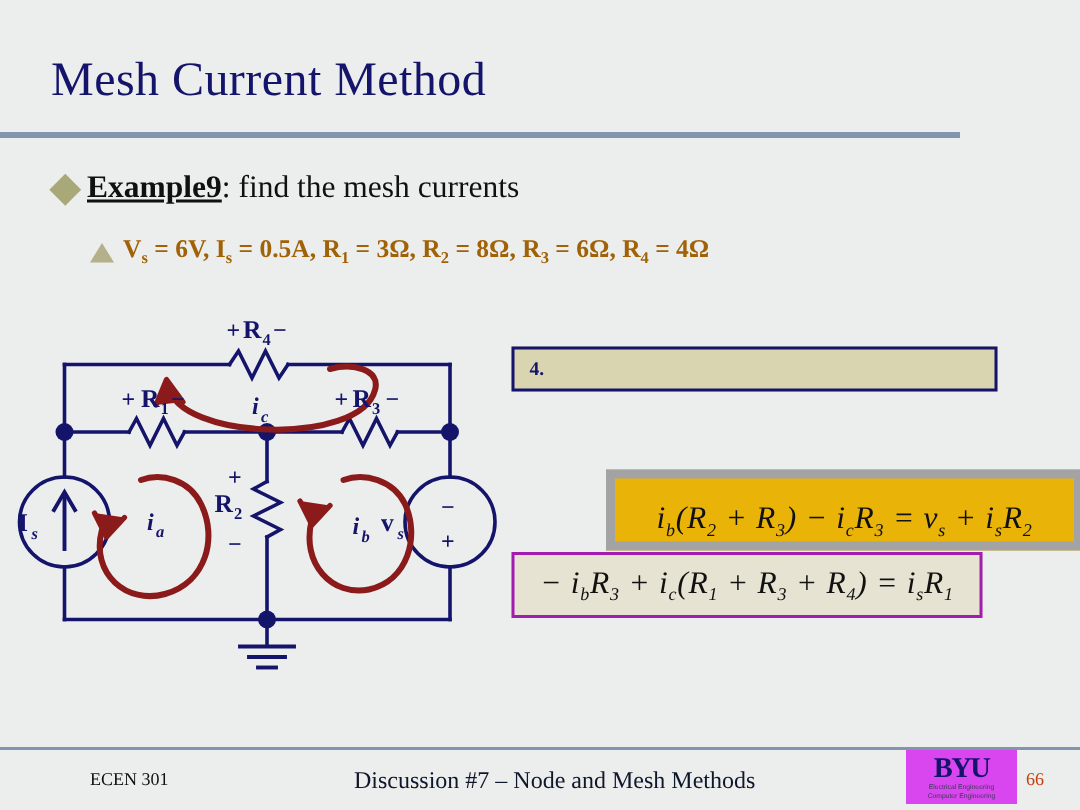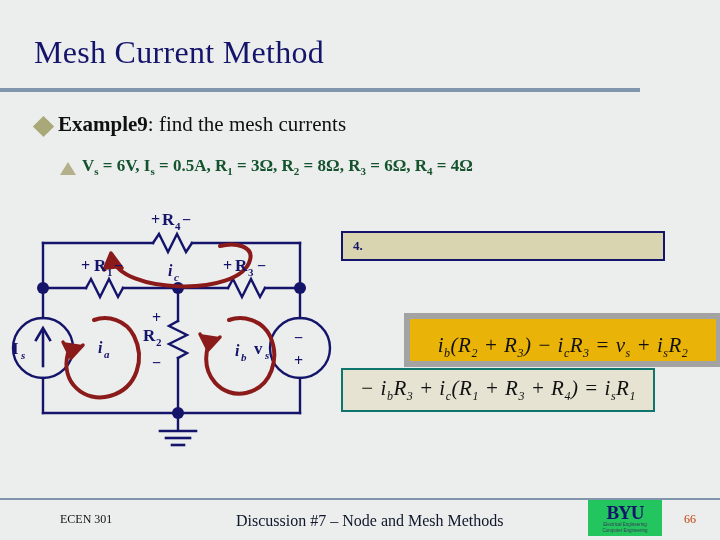--- a/index.html
+++ b/index.html
@@ -23,68 +23,68 @@
   
   #bullet1{
     position:absolute;left:36px;top:112px;
     display:flex;align-items:flex-start;gap:7px;
   }
   .diamond{
     width:15px;height:15px;background:#a8a878;
     transform:rotate(45deg);margin-top:7px;flex:none;
   }
   #bullet1 .b1text{font-size:21px;color:#101010;white-space:nowrap;}
-  #bullet1 .b1text .ex{font-weight:bold;}
+  #bullet1 .b1text .ex{font-weight:bold;text-decoration:underline;}
   #bullet2{
     position:absolute;left:60px;top:156px;
     display:flex;align-items:flex-start;gap:6px;
   }
   .chev{
     width:0;height:0;flex:none;margin-top:6px;
     border-left:8px solid transparent;border-right:8px solid transparent;
     border-bottom:13px solid #b3b08a;
   }
-  #bullet2 .b2text{font-size:17px;color:#14532d;font-weight:bold;white-space:nowrap;}
+  #bullet2 .b2text{font-size:17px;color:#a16207;font-weight:bold;white-space:nowrap;}
   #bullet2 .b2text sub{font-size:11px;}
   
   #circuit{position:absolute;left:10px;top:198px;width:330px;height:250px;}
   #circuit svg{display:block;}
   .clab{font-family:"Liberation Serif", serif;font-weight:bold;fill:#14146b;}
   .clab-i{font-family:"Liberation Serif", serif;font-weight:bold;font-style:italic;fill:#14146b;}
   
   #step-box{
     position:absolute;left:341px;top:231px;width:320px;height:26px;
     background:#d9d5b0;border:2px solid #14146b;
     display:flex;align-items:center;color:#14146b;font-weight:bold;font-size:13px;
   }
   #step-box .num{margin-left:10px;width:34px;}
   #eq1{
     position:absolute;left:404px;top:313px;width:306px;height:42px;
     background:#eab308;border:6px solid #a3a3a3;
     display:flex;align-items:flex-end;justify-content:center;
   }
   #eq2{
     position:absolute;left:341px;top:368px;width:310px;height:40px;
-    background:#e6e3d2;border:2px solid #0f766e;
+    background:#e6e3d2;border:2px solid #a21caf;
     display:flex;align-items:center;justify-content:center;
   }
   .eqtext{
     font-family:"Liberation Serif", serif;font-style:italic;
     font-size:21px;color:#111;white-space:nowrap;letter-spacing:.5px;
   }
   .eqtext sub{font-size:12px;font-style:italic;}
   
   #footer-rule{position:absolute;left:0;top:498px;width:720px;height:2px;background:#8195ad;}
   #footer{position:absolute;left:0;top:505px;width:720px;height:35px;padding-left:40px;}
   #footer .fl{position:absolute;left:60px;top:7px;font-size:12px;color:#111;}
   #footer .fc{position:absolute;left:236px;top:7px;font-size:16px;color:#0f172a;}
   #footer .fp{position:absolute;left:684px;top:7px;font-size:12px;color:#c2410c;}
   #byu-logo{
-    position:absolute;left:588px;top:500px;width:74px;height:36px;
-    background:#22c55e;display:flex;flex-direction:column;
+    position:absolute;left:604px;top:500px;width:74px;height:36px;
+    background:#d946ef;display:flex;flex-direction:column;
     align-items:center;justify-content:center;overflow:hidden;
   }
   #byu-logo .byu{
     font-family:"Liberation Serif", serif;font-weight:bold;font-size:19px;
     color:#14146b;line-height:19px;letter-spacing:-1px;
   }
   #byu-logo .sub{
     font-size:4.5px;color:#3a3a55;line-height:6px;text-align:center;
     font-family:"Liberation Sans", sans-serif;
   }

